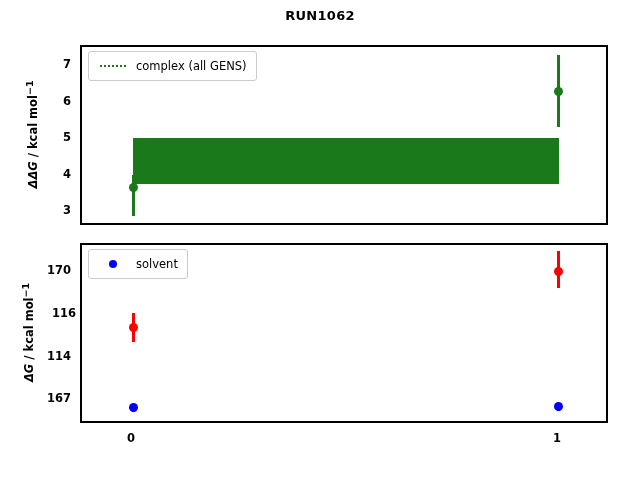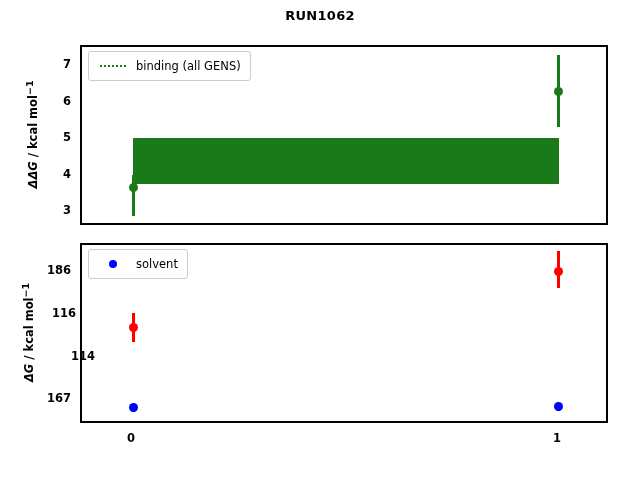--- a/index.html
+++ b/index.html
@@ -190,21 +190,21 @@
       <div class="ytick-label" style="left: 0px; width: 71px; top: 130.103px;">5</div>
       <div class="ytick-label" style="left: 0px; width: 71px; top: 93.5923px;">6</div>
       <div class="ytick-label" style="left: 0px; width: 71px; top: 57.0811px;">7</div>
     </div>
 
   <div class="legend" id="legend-top" style="left: 88px; top: 51px;">
       <div class="legend-row">
         <span class="legend-key">
           <span class="legend-dash" style="border-top-color: rgb(26, 122, 26);"></span>
         </span>
-        <span class="legend-text">binding (all GENS)</span>
+        <span class="legend-text">complex (all GENS)</span>
       </div>
     </div>
 
   <div class="ylabel" id="ylabel-bottom" style="width: 170px; left: -57px; top: 324px;">
     <span>ΔG</span><span class="up"> / kcal mol</span><sup class="up">−1</sup>
   </div>
 
   <div class="axes" id="axes-bottom">
     <div id="bottom-marks">
         <div class="errbar" style="left: 51.0968px; top: 159px; height: 7.71429px; background: rgb(0, 0, 255);"></div>
@@ -223,23 +223,23 @@
         <div class="ytick" style="top: 27.8571px;"></div>
       </div>
     <div id="bottom-xticks">
         <div class="xtick" style="left: 51.0968px;"></div>
         <div class="xtick" style="left: 476.903px;"></div>
       </div>
   </div>
 
   <div id="bottom-yticklabels">
       <div class="ytick-label" style="left: 0px; width: 71px; top: 391.429px;">167</div>
-      <div class="ytick-label" style="left: 0px; width: 71px; top: 348.571px; padding-left: 24px;">114</div>
+      <div class="ytick-label" style="left: 0px; width: 71px; top: 348.571px;">114</div>
       <div class="ytick-label" style="left: 5px; width: 71px; top: 305.714px;">116</div>
-      <div class="ytick-label" style="left: 0px; width: 71px; top: 262.857px;">186</div>
+      <div class="ytick-label" style="left: 0px; width: 71px; top: 262.857px;">170</div>
     </div>
   <div id="bottom-xticklabels">
       <div class="xtick-label" style="left: 111.097px; width: 40px; top: 431px;">0</div>
       <div class="xtick-label" style="left: 536.903px; width: 40px; top: 431px;">1</div>
     </div>
 
   <div class="legend" id="legend-bottom" style="left: 88px; top: 249px; text-align: right;">
       <div class="legend-row">
         <span class="legend-key">
           <span class="legend-dot" style="background: rgb(0, 0, 255);"></span>

